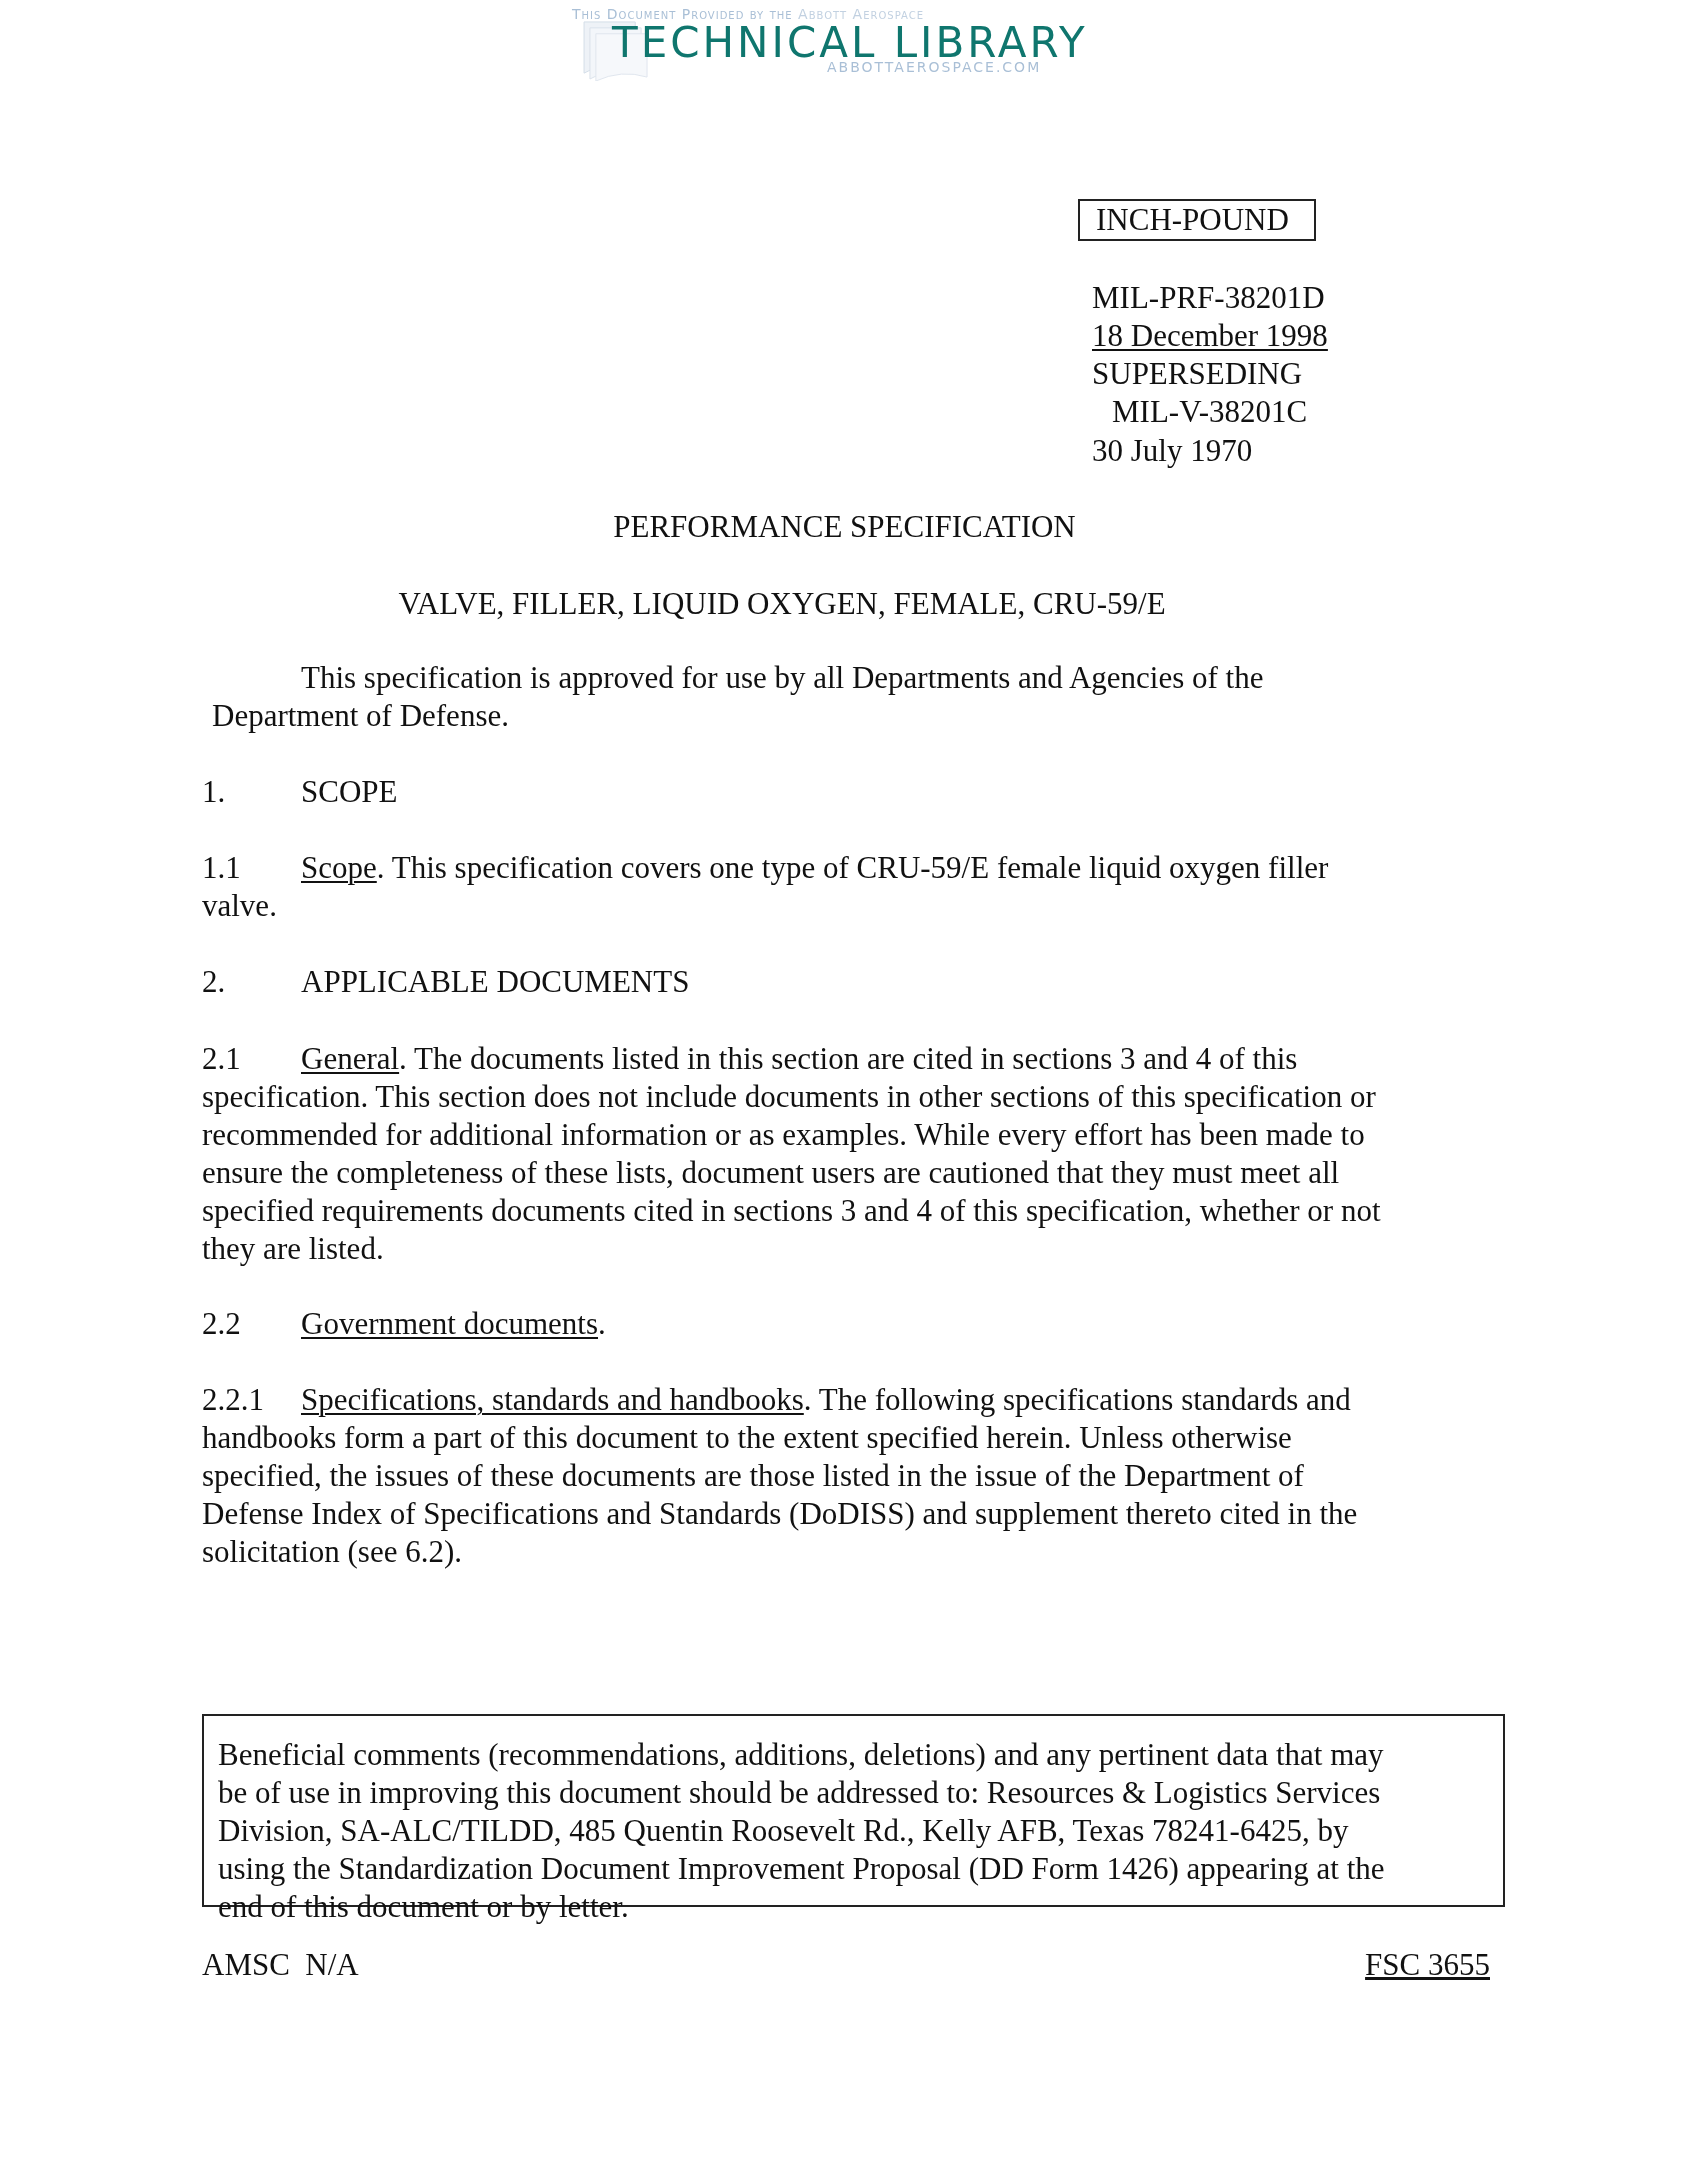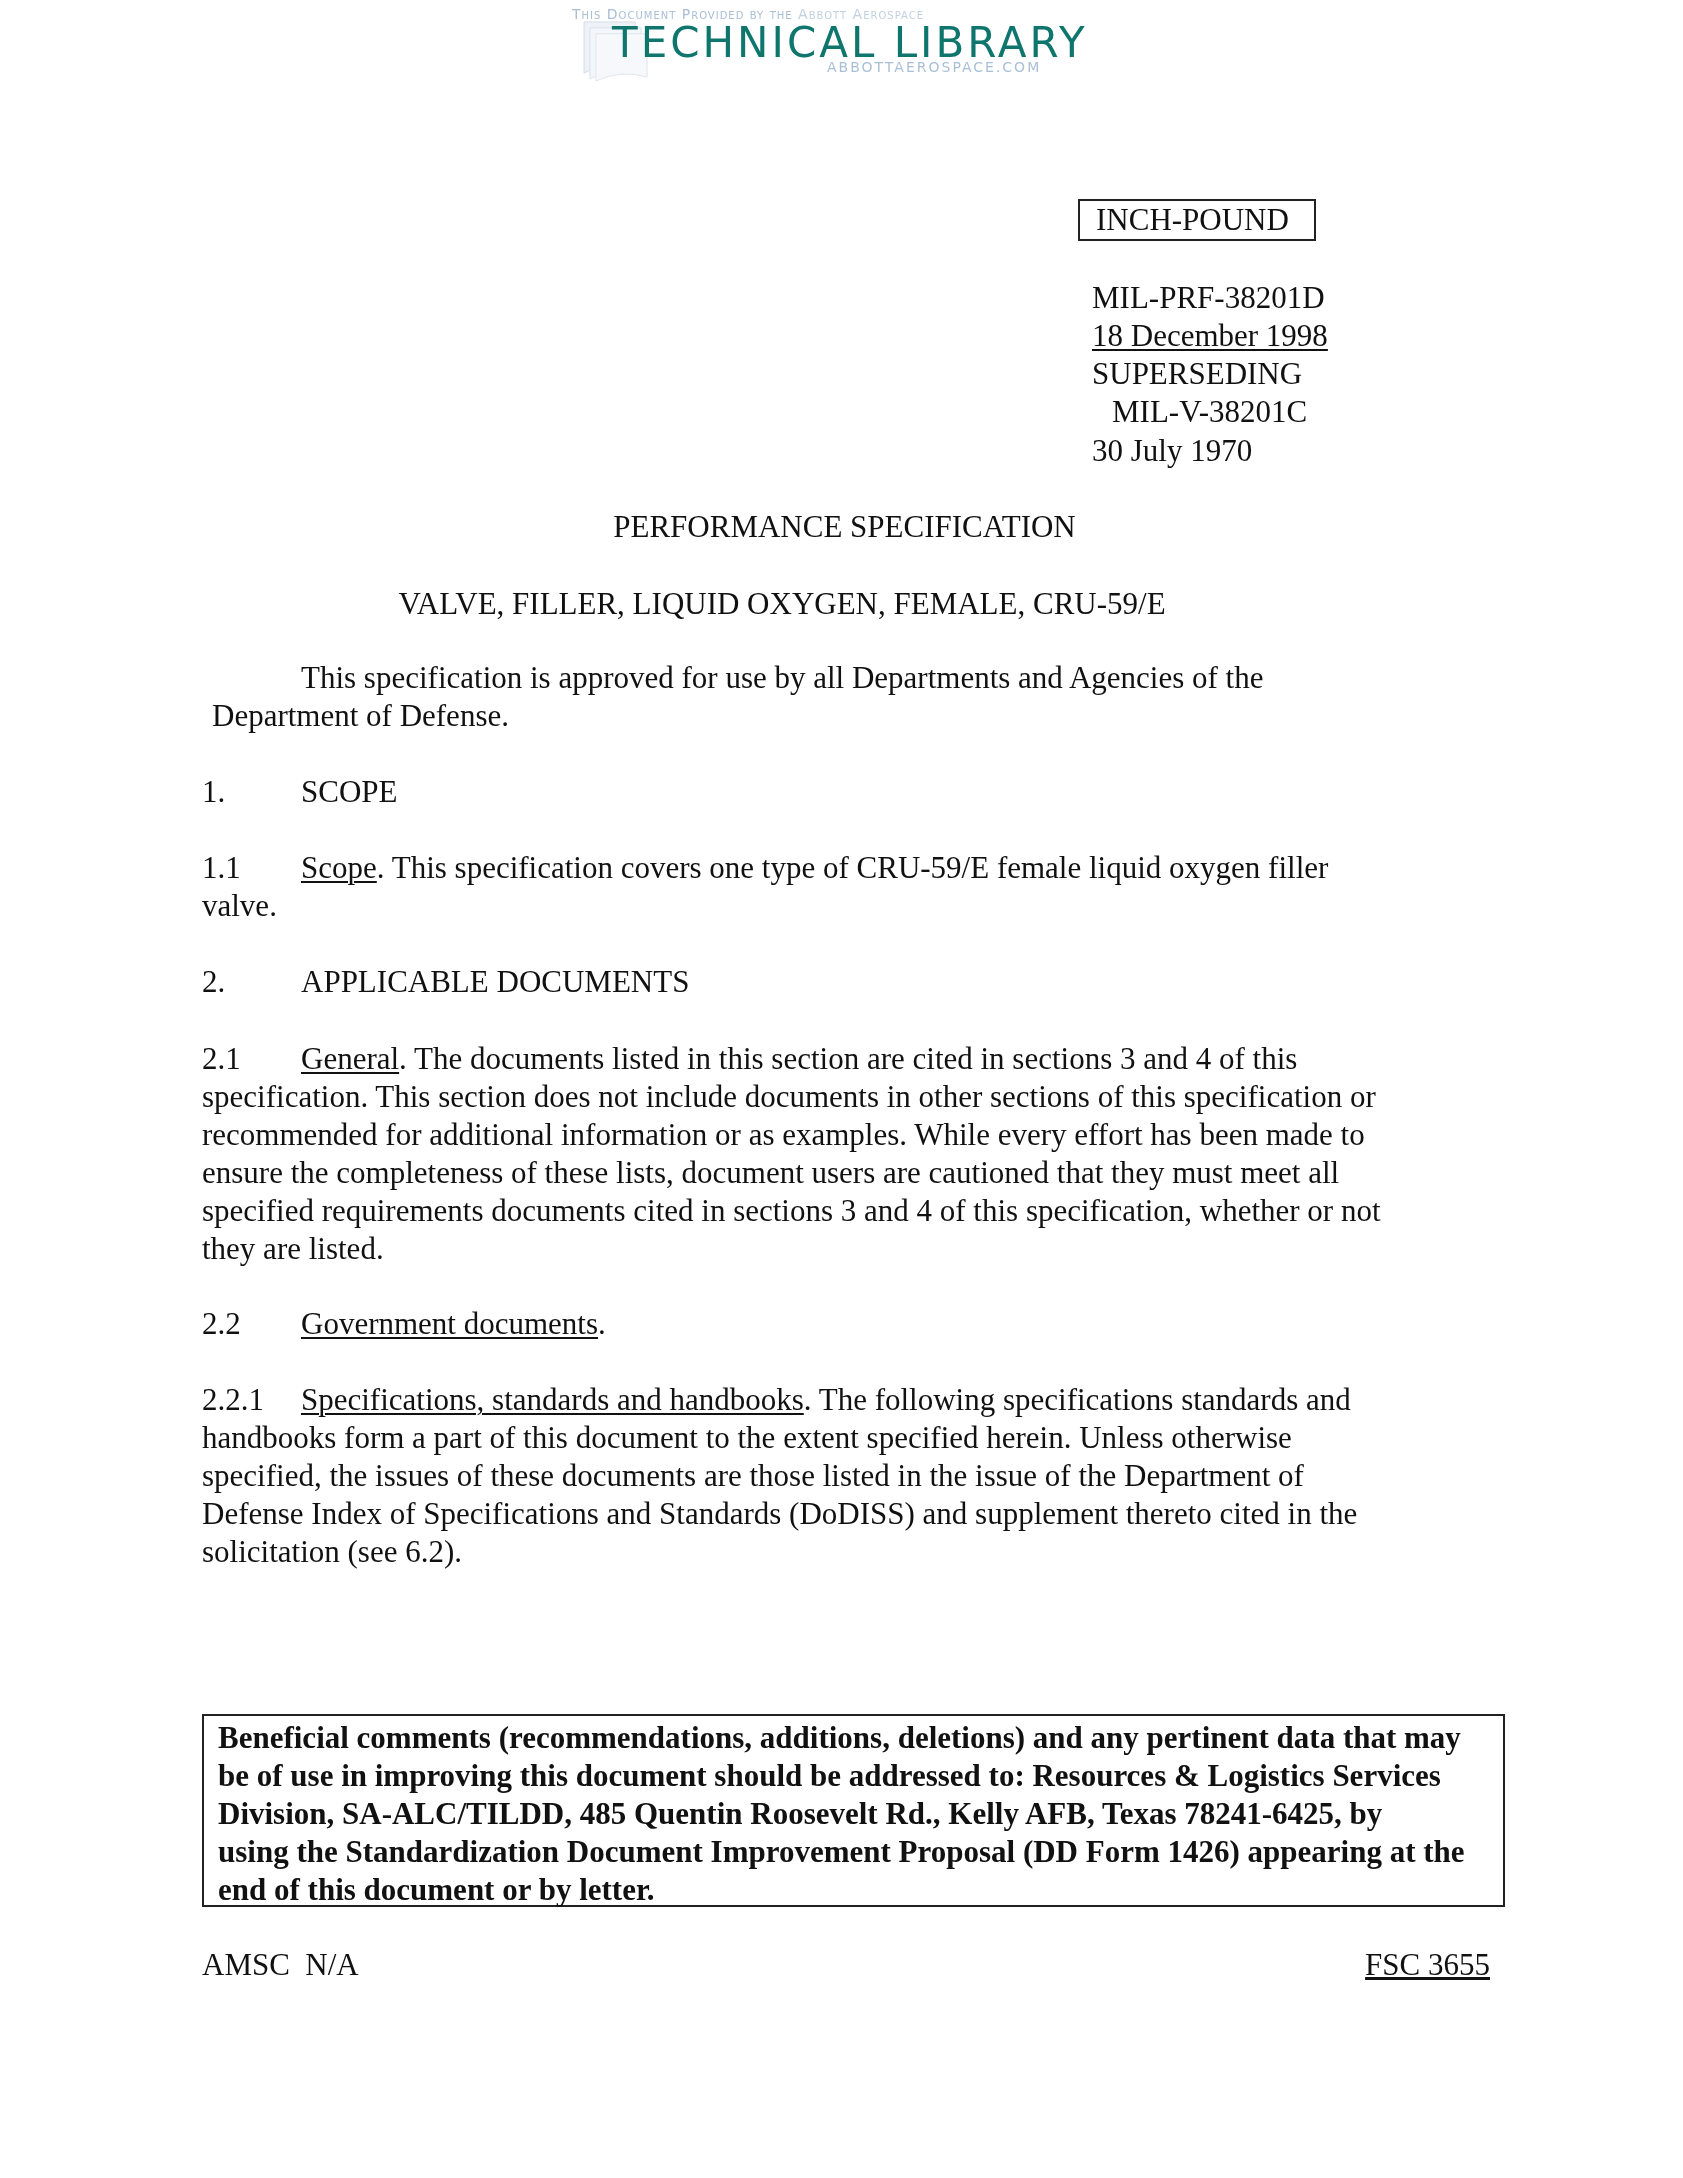--- a/index.html
+++ b/index.html
@@ -18,21 +18,21 @@
 
   .inch-box { left: 1078px; top: 199px; width: 234px; height: 38px; border: 2px solid #222; }
   .inch-box span { position: absolute; left: 16px; top: 0; }
 
   .u { text-decoration: underline; text-underline-offset: 3px; text-decoration-thickness: 1.5px; }
 
   .para { left: 202px; width: 1277px; }
   .num { display: inline-block; width: 99px; }
 
   .comment-box { left: 202px; top: 1714px; width: 1299px; height: 189px; border: 2px solid #222; }
-  .comment-box .lines { position: absolute; left: 14px; top: 3px; font-weight: bold; }
+  .comment-box .lines { position: absolute; left: 14px; top: 20px; }
 </style>
 </head>
 <body>
 
 <div class="wm">
   <svg class="wm-logo" viewBox="0 0 84 64">
     <path d="M8 4 L60 4 L60 50 Q34 40 8 56 Z" fill="#eef2f7" stroke="#d3dde8" stroke-width="1"></path>
     <path d="M14 10 L66 10 L66 56 Q40 46 14 62 Z" fill="#f3f6fa" stroke="#d9e2eb" stroke-width="1"></path>
     <path d="M20 16 L72 16 L72 60 Q46 52 20 64 Z" fill="#f6f8fb" stroke="#dfe6ee" stroke-width="1"></path>
   </svg>

